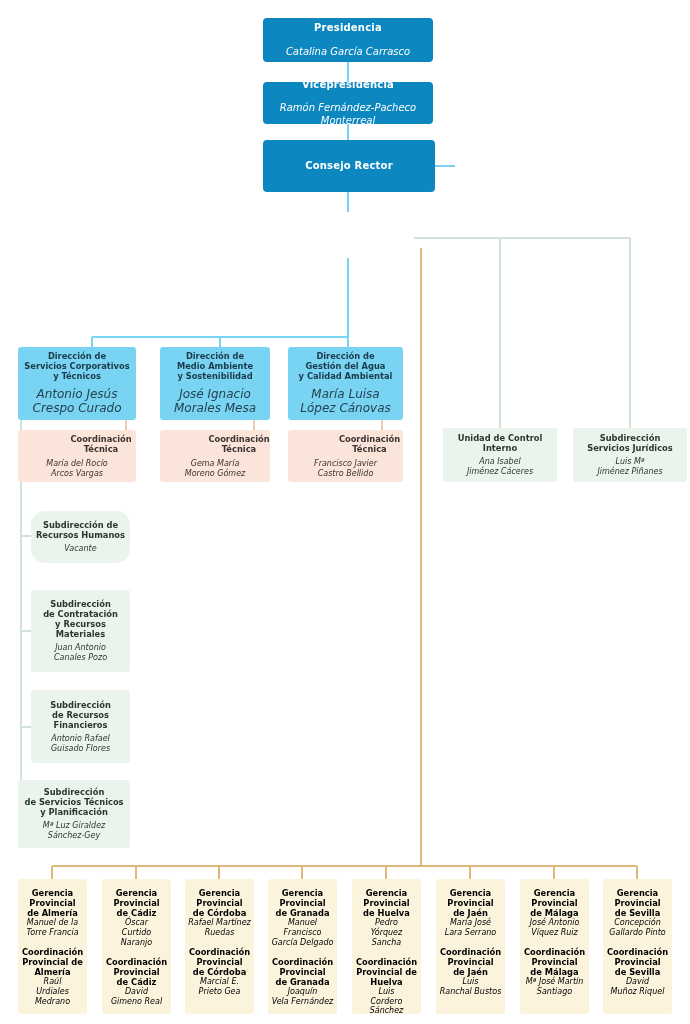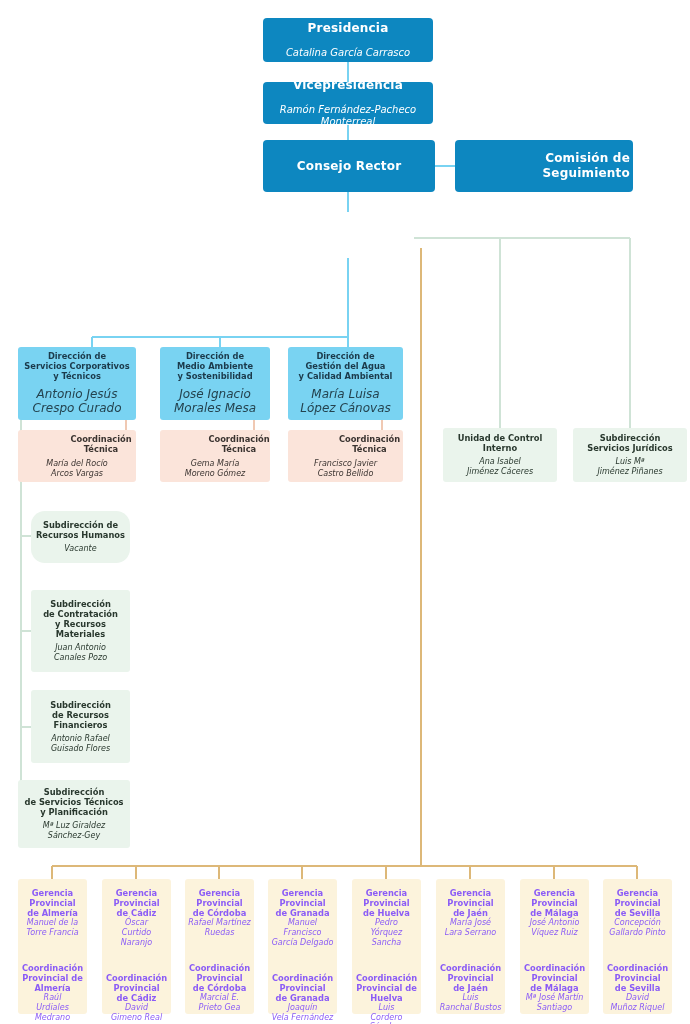--- a/index.html
+++ b/index.html
@@ -13,40 +13,40 @@
   svg.lines{position:absolute;left:0;top:0;width:690px;height:1024px;pointer-events:none;}
 
   .node{position:absolute;box-sizing:border-box;border-radius:3px;
         display:flex;flex-direction:column;align-items:center;justify-content:center;
         text-align:center;padding:4px 3px;}
   .node .ttl{font-weight:bold;line-height:1.22;}
   .node .nm{font-style:italic;line-height:1.22;}
 
   
   .lvl-top{background:#0d87c0;color:#ffffff;border-radius:4px;}
-  .lvl-top .ttl{font-size:12px;letter-spacing:.2px;text-align:right;}
+  .lvl-top .ttl{font-size:10px;letter-spacing:.2px;}
   .lvl-top .nm{font-size:10px;margin-top:11px;}
 
   .lvl-dir{background:#79d3f2;color:#1b3a4b;}
   .lvl-dir .ttl{font-size:8.3px;}
   .lvl-dir .nm{font-size:12px;margin-top:5px;color:#24434f;}
 
   .lvl-coord{background:#fbe4da;color:#3a3330;}
   .lvl-coord .ttl{font-size:8.3px;padding-left:48px;}
   .lvl-coord .nm{font-size:8px;margin-top:5px;}
 
   .lvl-green{background:#eaf4ec;color:#29382e;}
   .lvl-green .ttl{font-size:8.3px;}
   .lvl-green .nm{font-size:8px;margin-top:4px;}
 
-  .lvl-ger{background:#fcf3dc;color:#8b5cf6;text-align:center;}
+  .lvl-ger{background:#fcf3dc;color:#000000;text-align:center;}
   .lvl-ger .ttl{font-size:8.3px;}
   .lvl-ger .nm{font-size:8px;}
   .lvl-ger .blk{display:flex;flex-direction:column;align-items:center;}
-  .lvl-ger .blk + .blk{margin-top:25px;}
+  .lvl-ger .blk + .blk{margin-top:9px;}
 </style>
 </head>
 <body>
 
 <div id="chart">
 
   <svg class="lines" viewBox="0 0 690 1024" xmlns="http://www.w3.org/2000/svg">
     <g stroke="#79d3f2" stroke-width="1.3" fill="none" shape-rendering="crispEdges">
 
       <line x1="348" y1="62" x2="348" y2="82"></line>
@@ -106,23 +106,20 @@
 
   <div class="node lvl-top" style="left:263px;top:82px;width:170px;height:42px;">
     <div class="ttl">Vicepresidencia</div>
     <div class="nm">Ramón Fernández-Pacheco Monterreal</div>
   </div>
 
   <div class="node lvl-top" style="left:263px;top:140px;width:172px;height:52px;">
     <div class="ttl">Consejo Rector</div>
   </div>
 
-  <div class="node lvl-top" style="left:455px;top:140px;width:178px;height:52px;">
-    <div class="ttl">Comisión de Seguimiento</div>
-  </div>
 
 
   <div class="node lvl-dir" style="left:18px;top:347px;width:118px;height:73px;">
     <div class="ttl">
         <div>Dirección de</div>
         <div>Servicios Corporativos</div>
         <div>y Técnicos</div>
       </div>
     <div class="nm">
         <div>Antonio Jesús</div>

